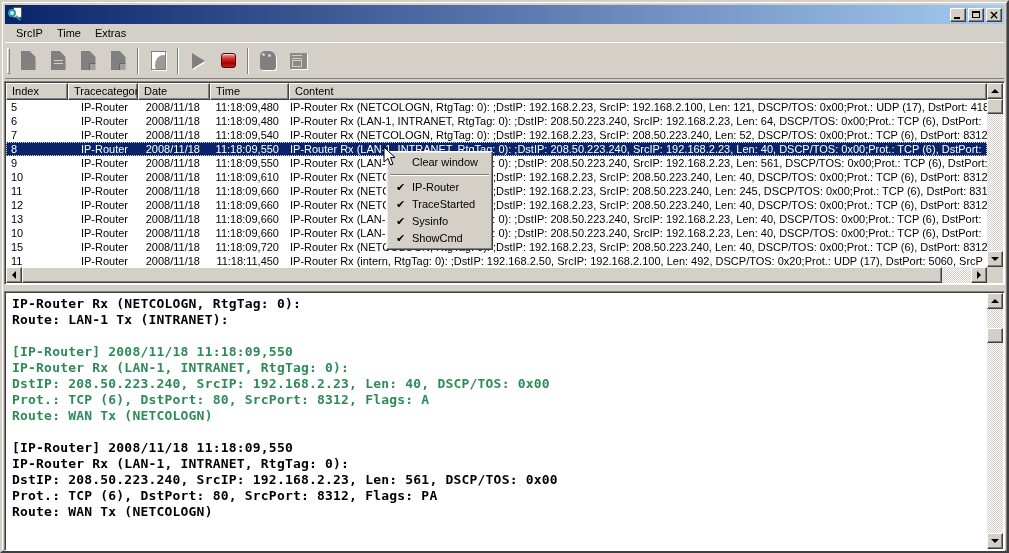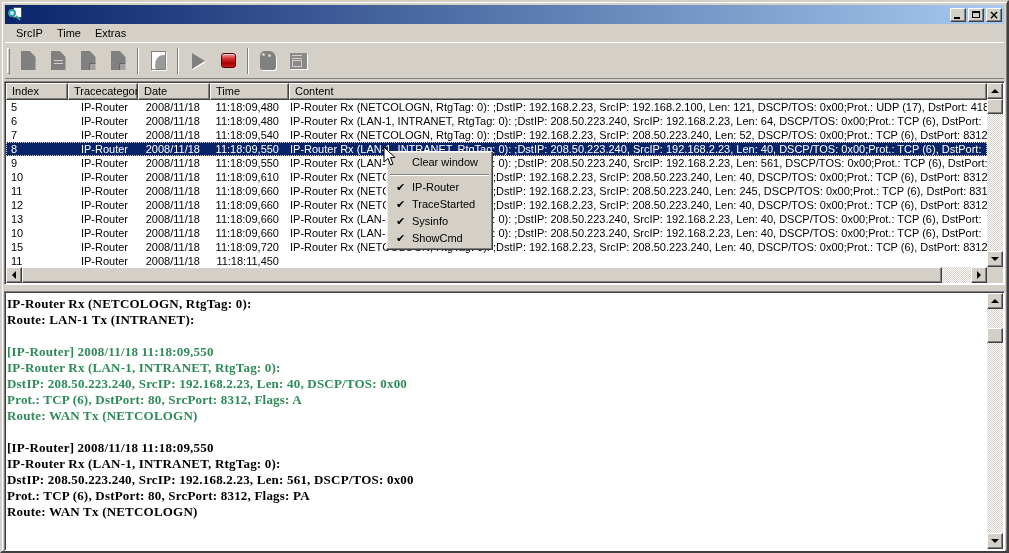--- a/index.html
+++ b/index.html
@@ -118,21 +118,21 @@
   .detail{
     position:absolute;left:2px;top:289px;right:2px;bottom:0;background:#fff;
     border:1px solid;border-color:#808080 #fff #fff #808080;
     box-shadow:inset 1px 1px 0 #404040;overflow:hidden;
   }
   .detail-text{
     position:absolute;left:2px;top:4px;right:18px;bottom:0;overflow:hidden;
     font-family:"DejaVu Sans Mono","Liberation Mono",monospace;
     font-size:13px;font-weight:bold;line-height:16px;letter-spacing:.2px;
   }
-  .dline{height:16px;white-space:pre;font-family:Liberation Serif, serif;}
+  .dline{height:16px;white-space:pre;padding-left:5px;}
   .dline.green{color:#2e8b57;}
   .dline.black{color:#000;}
   .detail .vsb{top:1px;right:1px;bottom:1px;}
   
   .ctx-menu{
     position:absolute;left:384px;top:149px;width:107px;background:#d4d0c8;
     border:1px solid;border-color:#fff #404040 #404040 #fff;
     box-shadow:inset -1px -1px 0 #808080,inset 1px 1px 0 #ececec;
     padding:2px;z-index:50;
   }
@@ -307,20 +307,21 @@
           <span class="c c-date">2008/11/18</span>
           <span class="c c-time">11:18:09,720</span>
           <span class="c c-content">IP-Router Rx (NETCOLOGN, RtgTag: 0): ;DstIP: 192.168.2.23, SrcIP: 208.50.223.240, Len: 40, DSCP/TOS: 0x00;Prot.: TCP (6), DstPort: 8312,</span>
         </div>
 
         <div class="trow">
           <span class="c c-index">11</span>
           <span class="c c-cat">IP-Router</span>
           <span class="c c-date">2008/11/18</span>
           <span class="c c-time">11:18:11,450</span>
+          <span class="c c-content">IP-Router Rx (intern, RtgTag: 0): ;DstIP: 192.168.2.50, SrcIP: 192.168.2.100, Len: 492, DSCP/TOS: 0x20;Prot.: UDP (17), DstPort: 5060, SrcP</span>
         </div>
       </div>
     <div class="vsb">
       <div class="sb-btn btn-up">
           <div class="arr up"></div>
         </div>
       <div class="trk sb-track"></div>
       <div class="thumb sb-thumb" style="top:16px;height:15px;"></div>
       <div class="sb-btn btn-down">
           <div class="arr down"></div>

